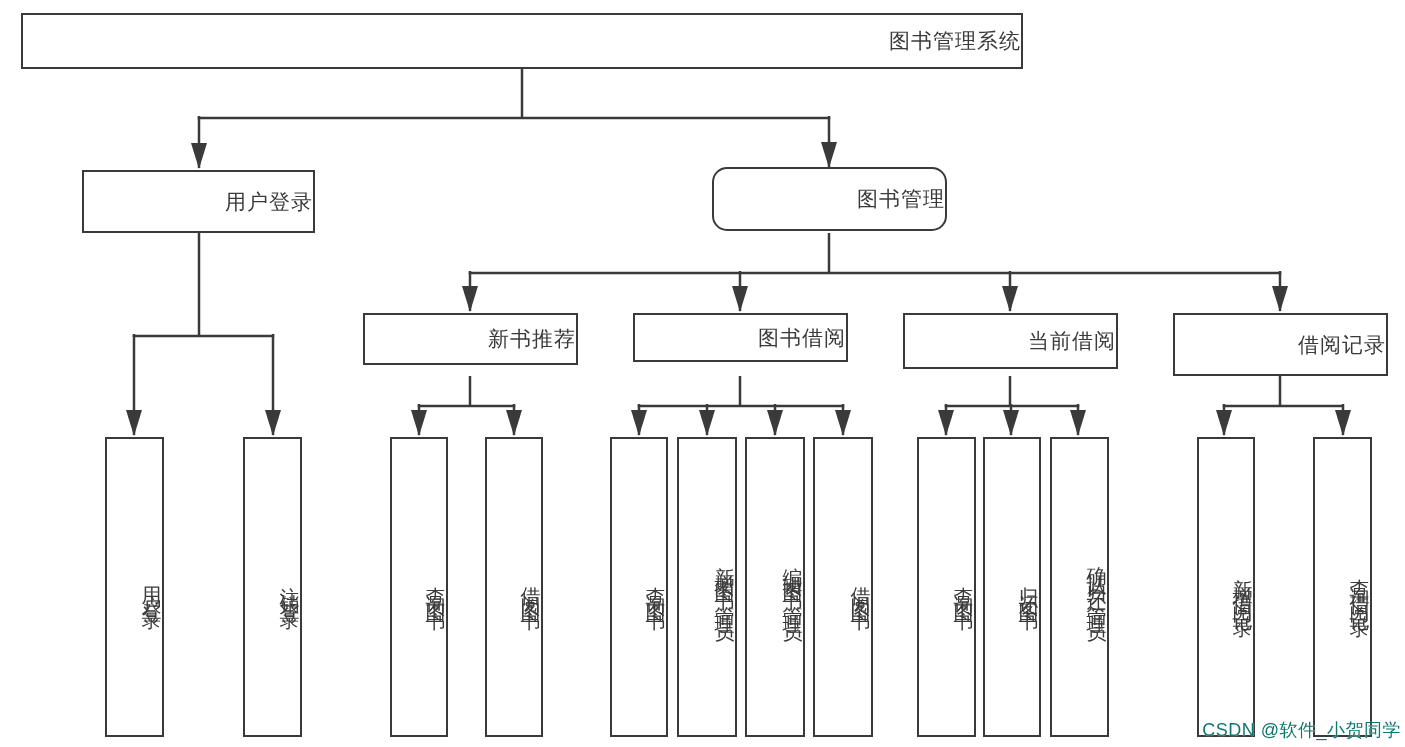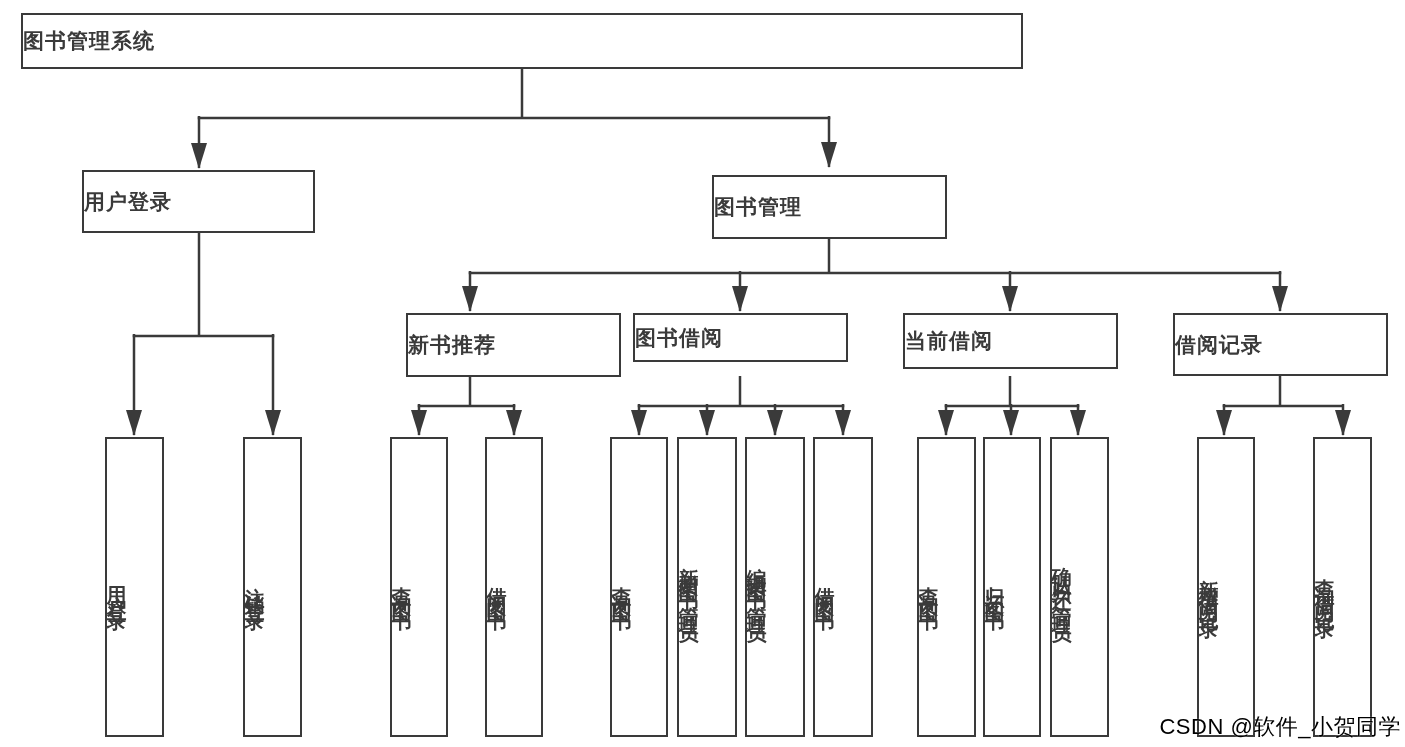--- a/index.html
+++ b/index.html
@@ -22,42 +22,41 @@
     pointer-events: none;
   }
   .node {
     position: absolute;
     box-sizing: border-box;
     border: 2.5px solid #3a3a3a;
     background: #ffffff;
     color: #3a3a3a;
     display: flex;
     align-items: center;
-    justify-content: flex-start;
+    justify-content: flex-end;
     text-align: center;
-    font-weight: bold;
   }
   .h-node {
     font-size: 21px;
     letter-spacing: 1px;
   }
   .v-node span {
     writing-mode: vertical-rl;
     text-orientation: mixed;
     font-size: 20px;
     letter-spacing: 8px;
     line-height: 1;
     white-space: nowrap;
   }
   .watermark {
     position: absolute;
     right: 4px;
     bottom: 5px;
-    font-size: 22px;
-    color: #000000;
+    font-size: 18px;
+    color: #0f766e;
     letter-spacing: 0.5px;
     text-shadow: 0 0 1px #ffffff;
     pointer-events: none;
   }
 </style>
 </head>
 <body>
 
 <div id="canvas">
 
@@ -111,25 +110,25 @@
     </g>
   </svg>
 
   <div class="node h-node" style="left:21px; top:13px; width:1002px; height:56px;">
     <span>图书管理系统</span>
   </div>
 
   <div class="node h-node" style="left:82px; top:170px; width:233px; height:63px;">
     <span>用户登录</span>
   </div>
-  <div class="node h-node" style="left:712px; top:175px; width:235px; height:64px;">
+  <div class="node h-node" style="left:712px; top:167px; width:235px; height:64px;border-radius:15px;">
     <span>图书管理</span>
   </div>
 
-  <div class="node h-node" style="left:363px; top:313px; width:215px; height:64px;margin-left:43px;">
+  <div class="node h-node" style="left:363px; top:313px; width:215px; height:52px;">
     <span>新书推荐</span>
   </div>
   <div class="node h-node" style="left:633px; top:313px; width:215px; height:49px;">
     <span>图书借阅</span>
   </div>
   <div class="node h-node" style="left:903px; top:313px; width:215px; height:56px;">
     <span>当前借阅</span>
   </div>
   <div class="node h-node" style="left:1173px; top:313px; width:215px; height:63px;">
     <span>借阅记录</span>

